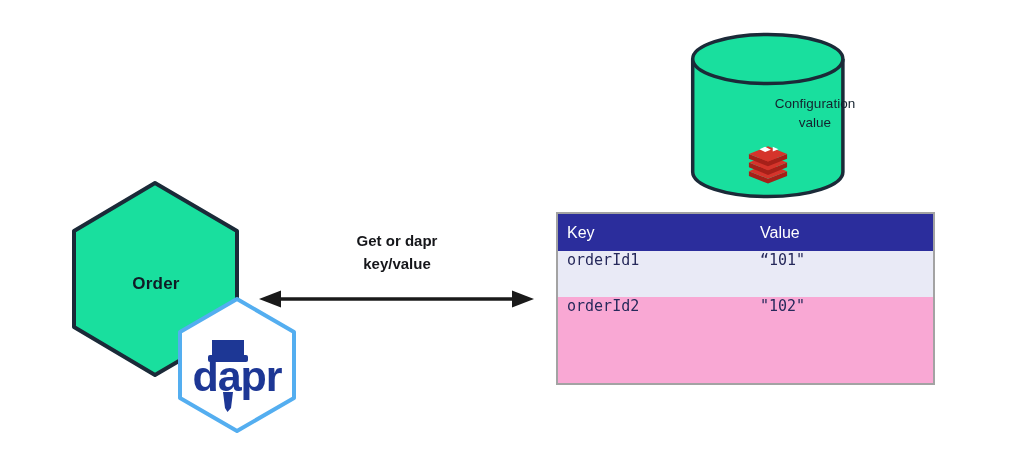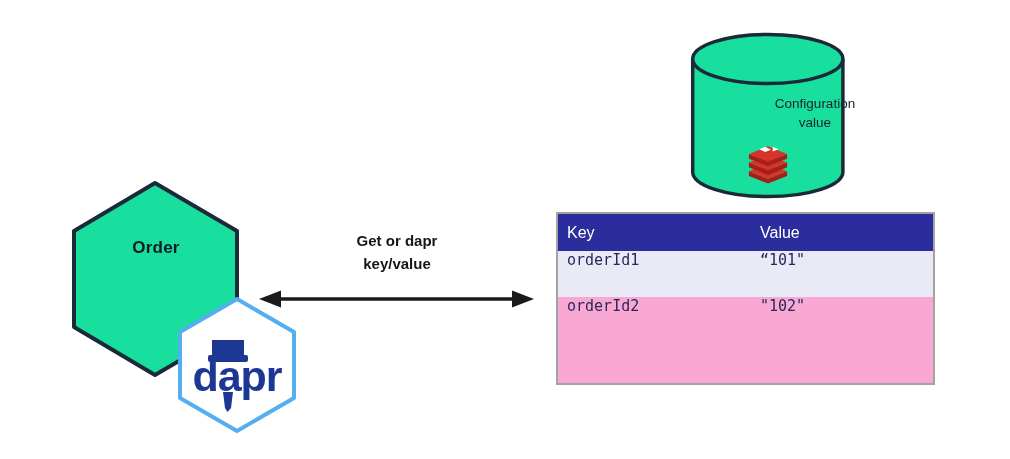--- a/index.html
+++ b/index.html
@@ -8,21 +8,21 @@
     font-family:"Liberation Sans", sans-serif; overflow:hidden;
   }
   .abs { position:absolute; }
 
   
   .service-label {
     left:85px; top:235px; width:142px;
     text-align:center; font-weight:bold; font-size:17px; line-height:25px;
     color:#101B26; letter-spacing:0.2px;
   }
-  .service-label div { white-space:nowrap; }
+  .service-label div { white-space:nowrap;margin-top:36px; }
 
   
   .arrow-label {
     left:317px; top:229px; width:160px;
     text-align:center; font-weight:bold; font-size:15px; line-height:23px;
     color:#15161A;
   }
 
   
   .store-label {

